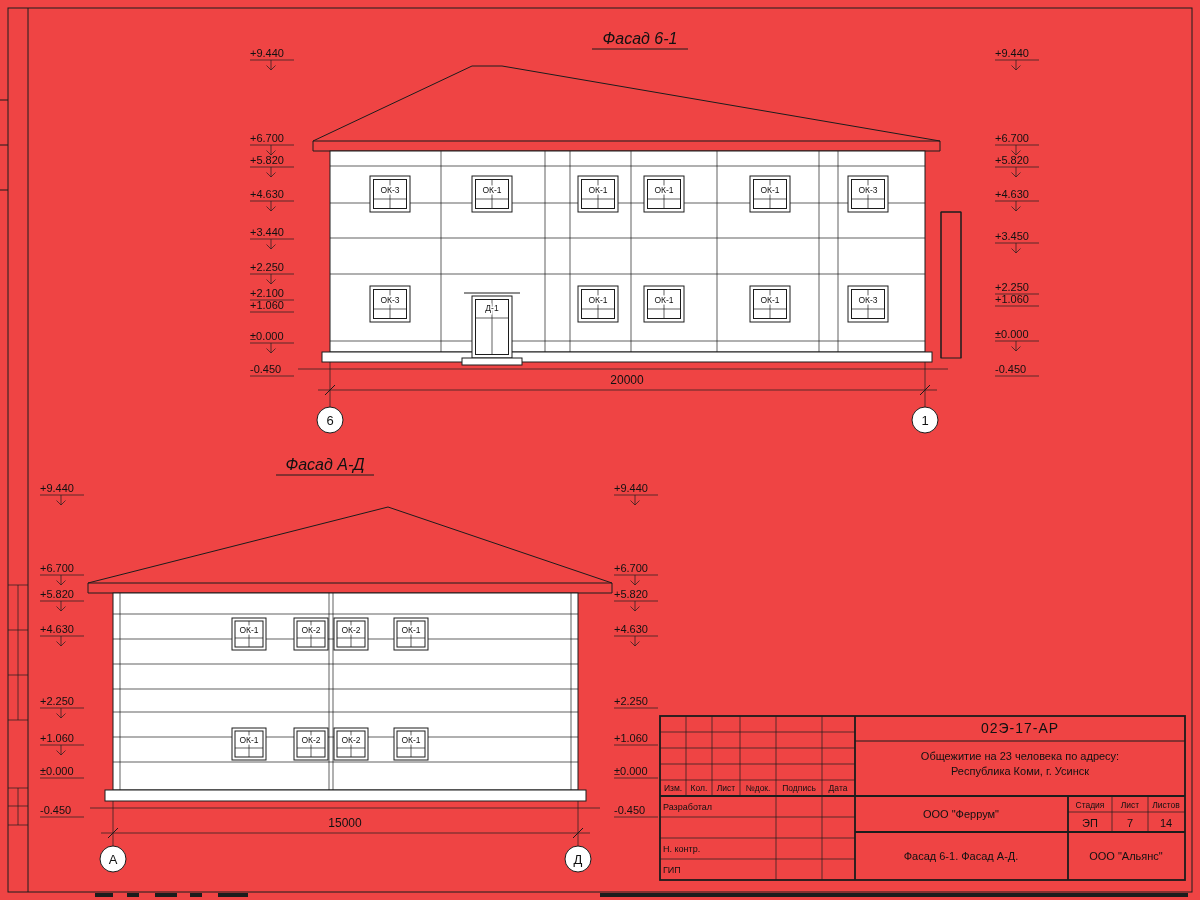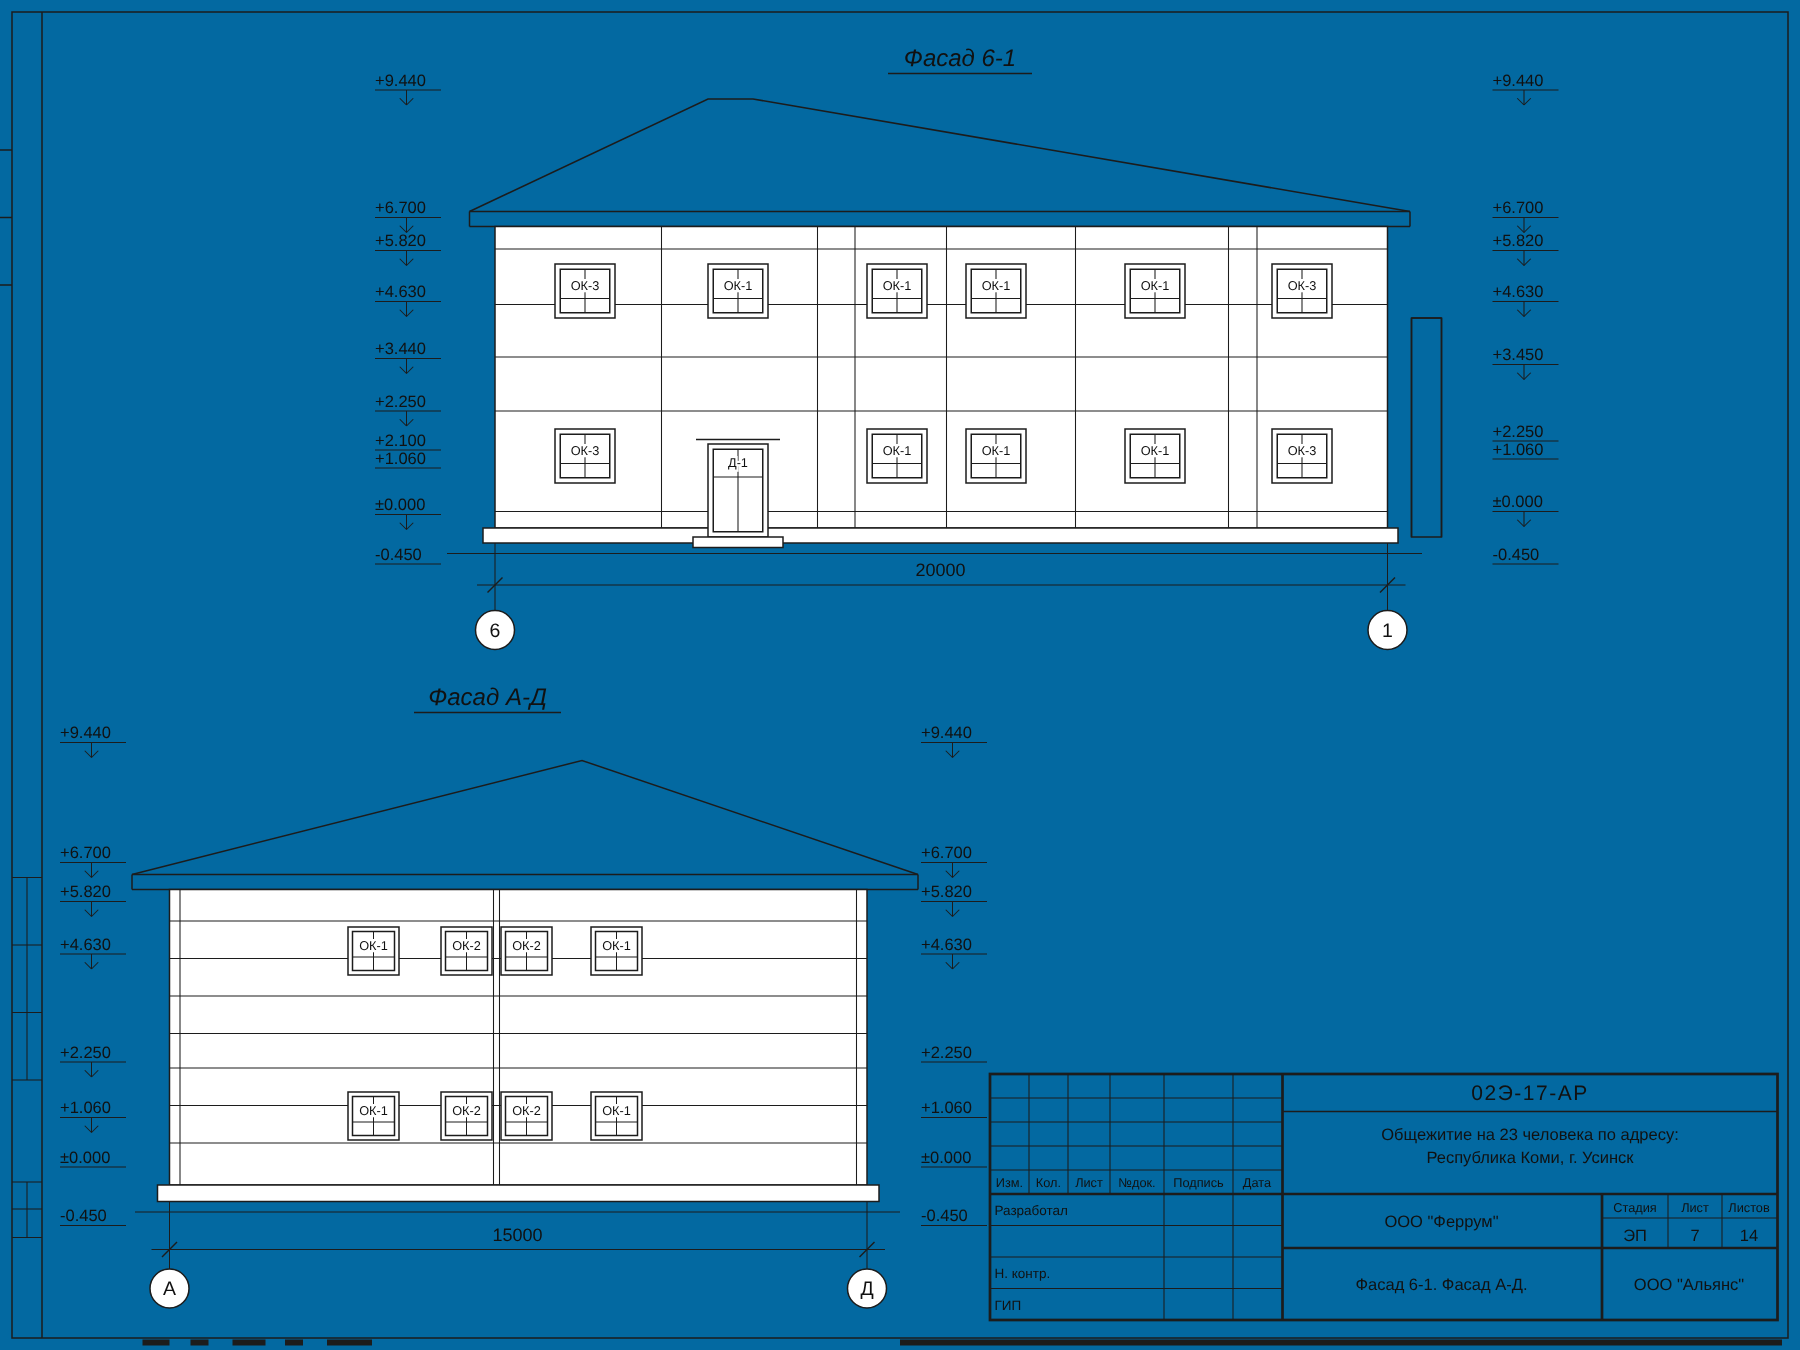--- a/index.html
+++ b/index.html
@@ -1,16 +1,16 @@
 <!DOCTYPE html>
 <html><head>
 <meta charset="utf-8">
 <style>
   html,body{margin:0;padding:0;background:#e8e8e8;}
-  #sheet{width:1200px;height:900px;background:#0369a1;position:relative;}
+  #sheet{width:1200px;height:900px;background:#ef4444;position:relative;}
   svg{display:block;stroke:#1c1c1c;stroke-width:1;}
   svg *{fill:none;}
   text{fill:#111;stroke:none;font-family:"Liberation Sans",sans-serif;}
   .thin{stroke-width:0.7;}
   .thick{stroke-width:1.8;}
   .wf{fill:#ffffff;}
   .dk{fill:#1c1c1c;stroke:none;}
   .mid{text-anchor:middle;}
   .t-title{font-size:16px;font-style:italic;}
   .t-mark{font-size:11px;}

